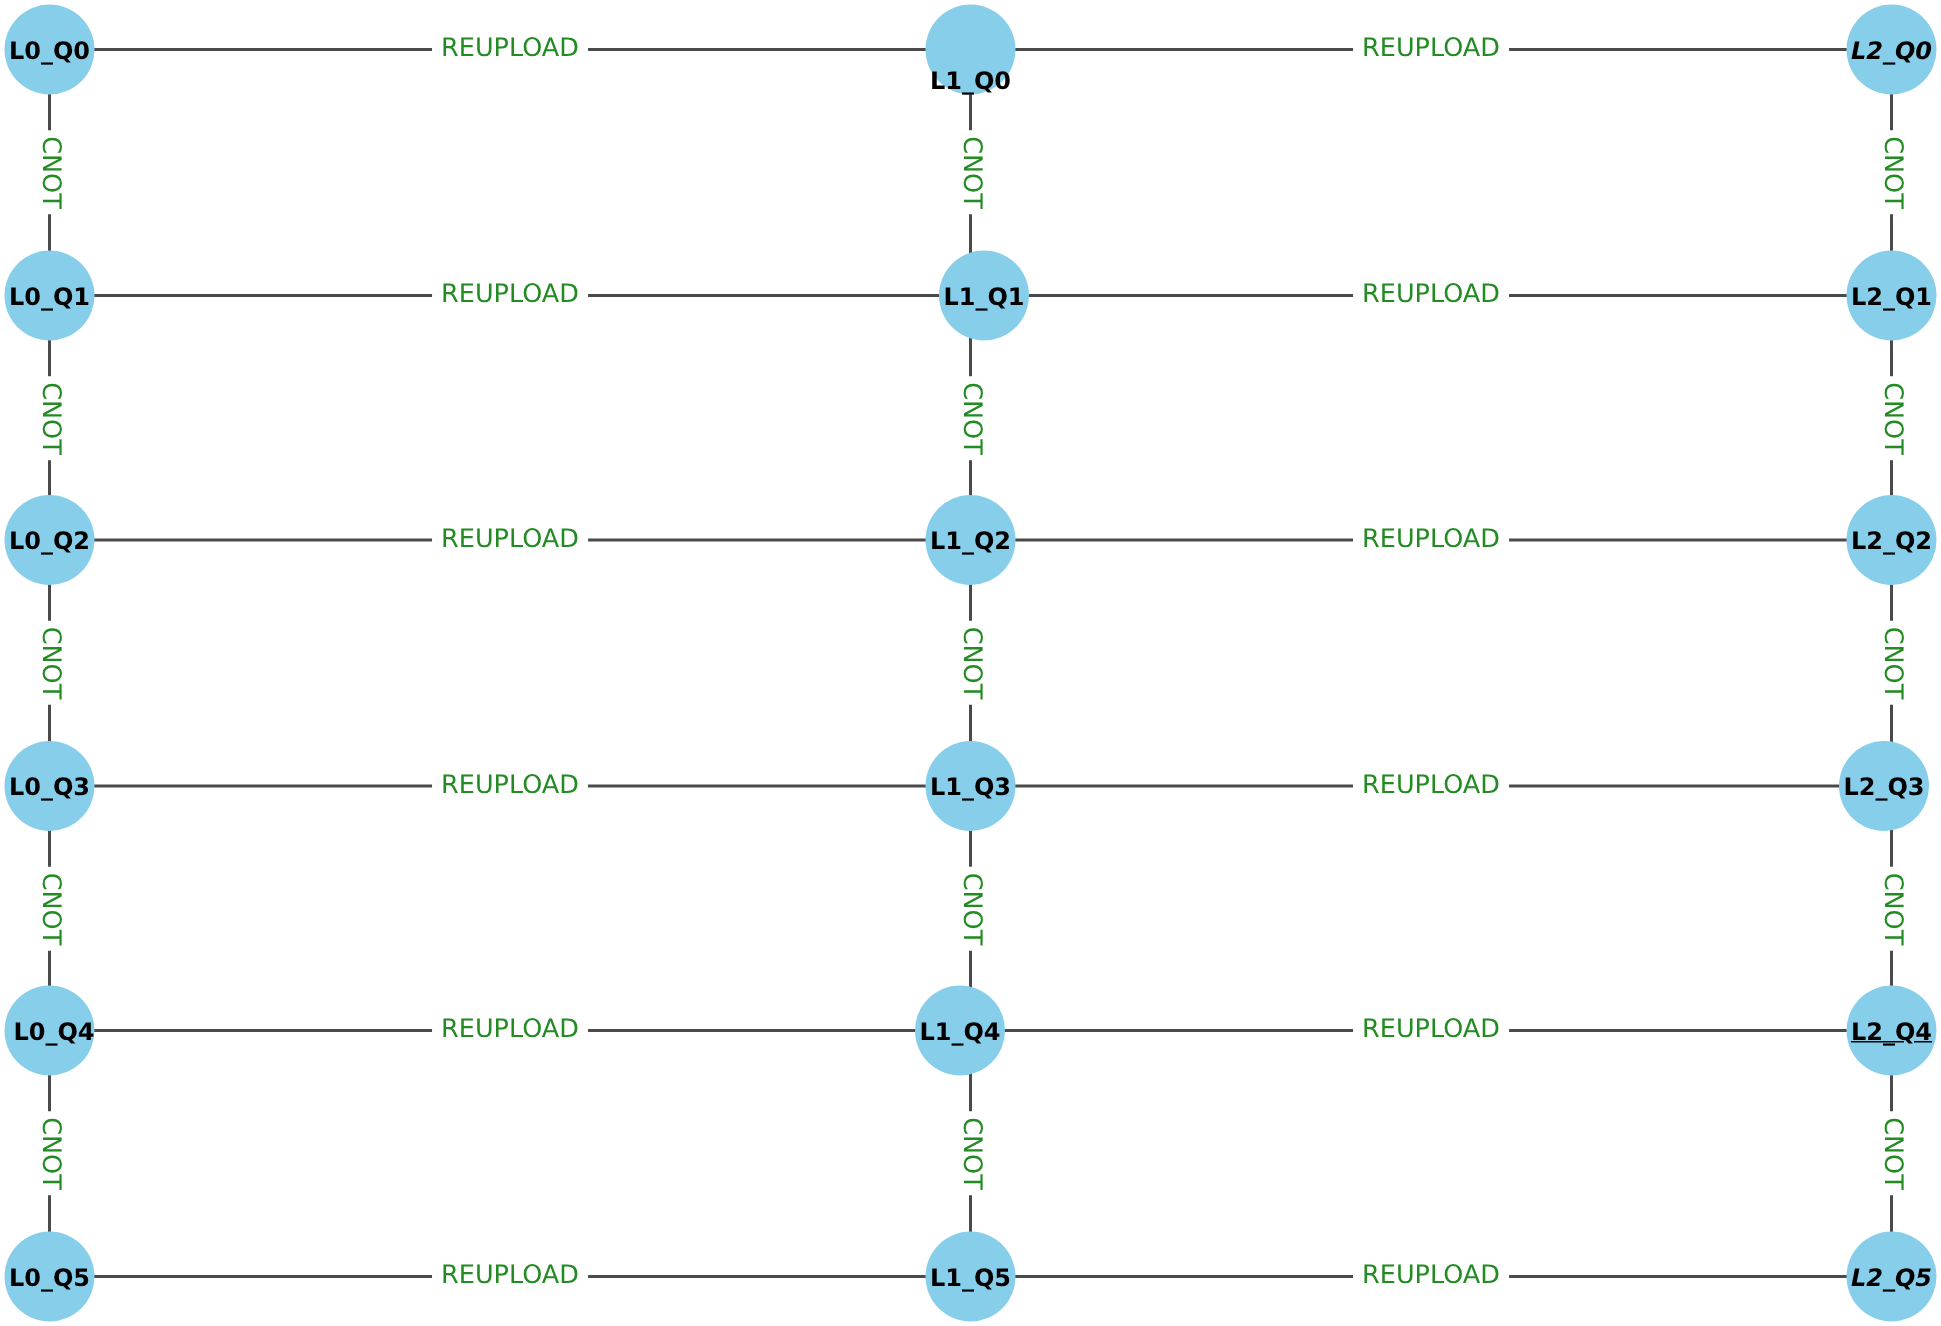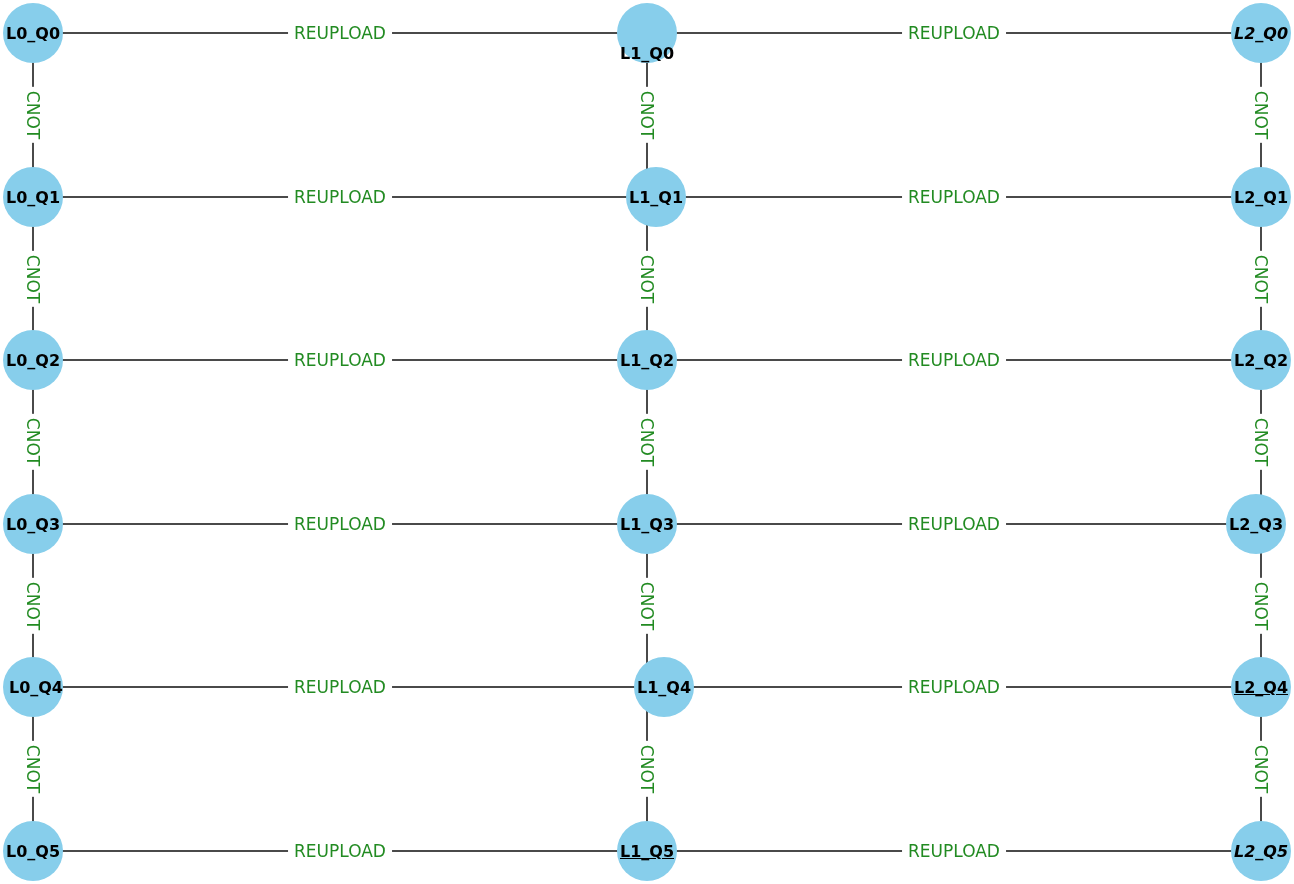--- a/index.html
+++ b/index.html
@@ -147,28 +147,28 @@
     </div>
     <div class="node" style="left: 647px; top: 524px; text-align: center;">
       <span class="node-label">L1_Q3</span>
     </div>
     <div class="node" style="left: 1256px; top: 524px;">
       <span class="node-label">L2_Q3</span>
     </div>
     <div class="node" style="left: 33px; top: 687px; justify-content: flex-end;">
       <span class="node-label">L0_Q4</span>
     </div>
-    <div class="node" style="left: 664px; top: 687px;">
+    <div class="node" style="left: 640px; top: 687px;">
       <span class="node-label">L1_Q4</span>
     </div>
     <div class="node" style="left: 1261px; top: 687px; text-decoration: underline;">
       <span class="node-label">L2_Q4</span>
     </div>
     <div class="node" style="left: 33px; top: 851px;">
       <span class="node-label">L0_Q5</span>
     </div>
-    <div class="node" style="left: 647px; top: 851px; text-decoration: underline;">
+    <div class="node" style="left: 647px; top: 851px;">
       <span class="node-label">L1_Q5</span>
     </div>
     <div class="node" style="left: 1261px; top: 851px; font-style: italic;">
       <span class="node-label">L2_Q5</span>
     </div>
   </div>
 
 </body></html>

